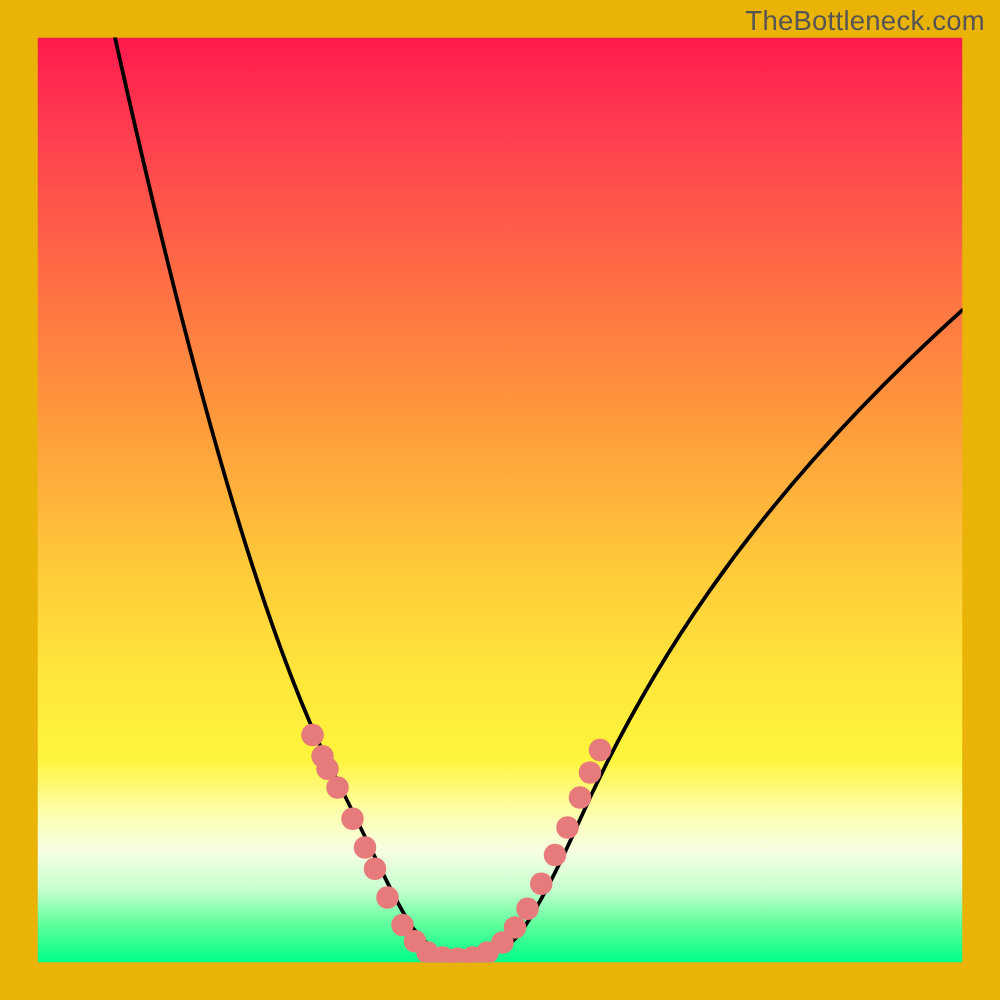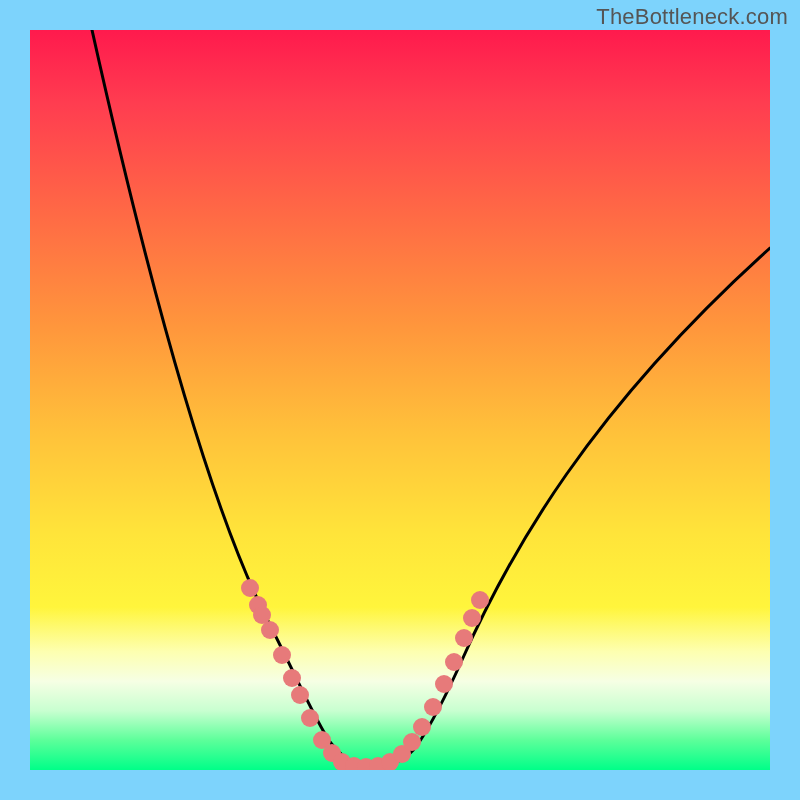--- a/index.html
+++ b/index.html
@@ -7,21 +7,21 @@
     padding: 0;
     width: 800px;
     height: 800px;
     overflow: hidden;
     font-family: Arial, Helvetica, sans-serif;
   }
   .frame {
     position: relative;
     width: 800px;
     height: 800px;
-    background: #7dd3fc;
+    background: #eab308;
   }
   .watermark {
     position: absolute;
     top: 4px;
     right: 12px;
     color: #555;
     font-size: 22px;
     font-weight: 500;
     letter-spacing: 0.2px;
     z-index: 5;

